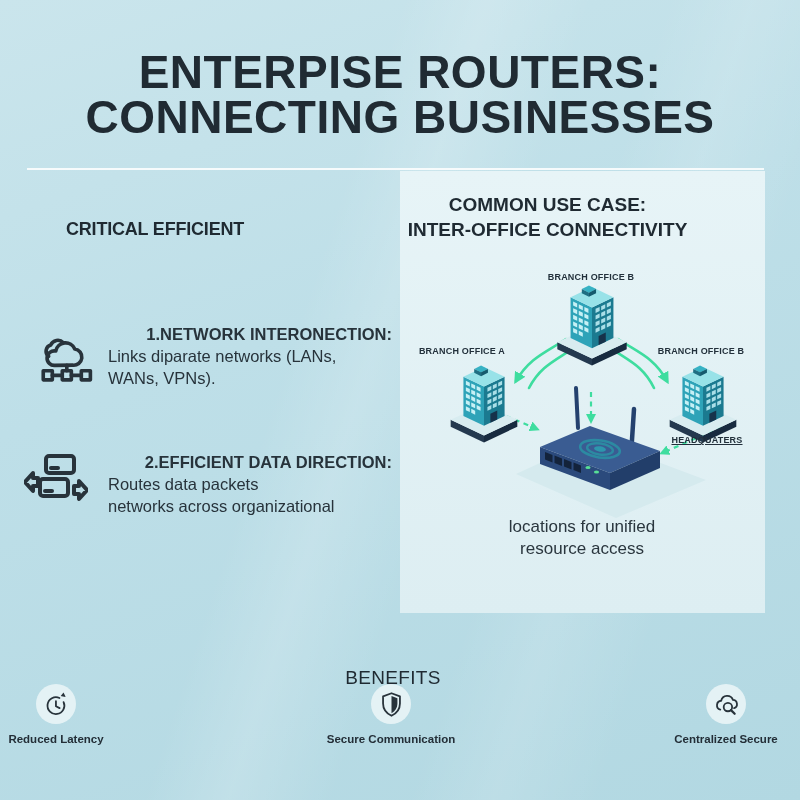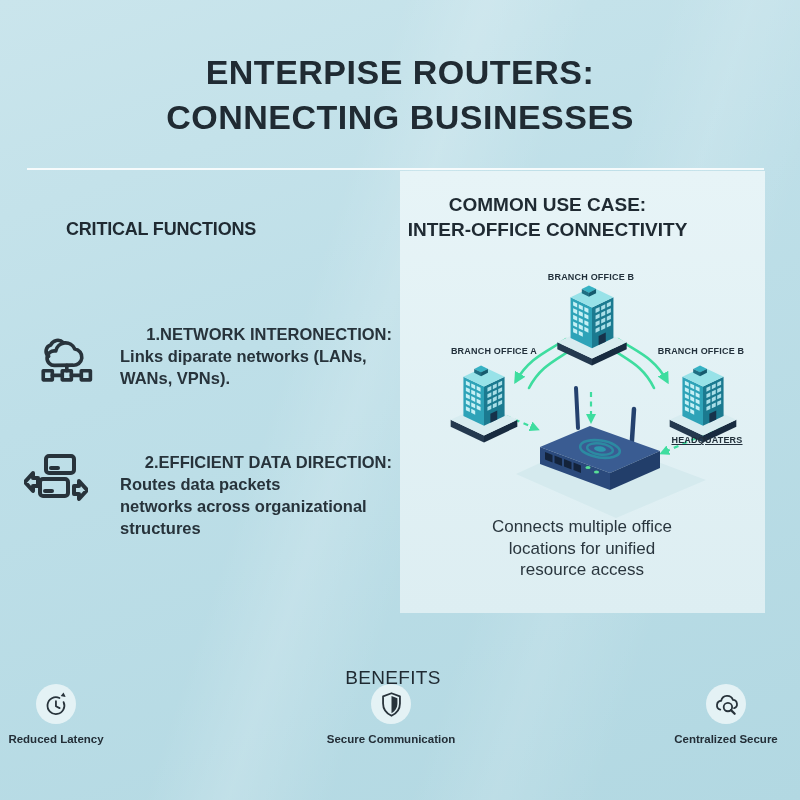--- a/index.html
+++ b/index.html
@@ -9,21 +9,21 @@
     background:linear-gradient(160deg,#cae5ec 0%,#bedfe8 40%,#b2d8e2 100%);
   }
   .bg-streaks{
     position:absolute;inset:0;pointer-events:none;
     background:
       linear-gradient(108deg,rgba(255,255,255,0) 38%,rgba(255,255,255,.16) 46%,rgba(255,255,255,0) 56%),
       linear-gradient(108deg,rgba(255,255,255,0) 63%,rgba(255,255,255,.12) 71%,rgba(255,255,255,0) 81%);
   }
   .title{
     position:absolute;top:50px;left:0;width:800px;margin:0;
-    text-align:center;font-size:34px;font-weight:700;line-height:45px;
+    text-align:center;font-size:46px;font-weight:700;line-height:45px;
     letter-spacing:.5px;color:#202b33;
   }
   .title span{display:block;}
   .divider{position:absolute;left:27px;top:168px;width:737px;height:2px;background:rgba(255,255,255,.85);}
   .panel{
     position:absolute;left:400px;top:171px;width:365px;height:442px;
     background:linear-gradient(180deg,#e7f4f7 0%,#ddeef2 100%);
   }
   .uc-heading{
     position:absolute;left:400px;top:192px;width:295px;margin:0;
@@ -36,28 +36,28 @@
   }
   .fn-item{position:absolute;left:0;top:0;}
   .fn-icon{position:absolute;stroke:#28333b;fill:none;stroke-width:4;stroke-linecap:round;stroke-linejoin:round;}
   #fn-icon-1{left:36px;top:326px;width:58px;height:66px;}
   #fn-icon-2{left:24px;top:452px;width:64px;height:56px;}
   .fn-text{position:absolute;width:300px;color:#27333b;font-size:16.5px;line-height:22px;}
   #fn-text-1{left:92px;top:323px;}
   #fn-text-2{left:92px;top:451px;}
   .fn-head{font-weight:700;white-space:nowrap;text-align:right;}
   .fn-num{display:inline-block;width:20px;}
-  .fn-body{margin-left:28px;font-weight:bold;}
+  .fn-body{margin-left:16px;}
   .diagram{position:absolute;left:0;top:0;width:800px;height:800px;pointer-events:none;}
   .bl{
     position:absolute;width:160px;text-align:center;
     font-size:9px;font-weight:700;letter-spacing:.2px;color:#22303b;white-space:nowrap;
   }
   #bl-top{left:511px;top:272px;}
-  #bl-left{left:414px;top:346px;}
+  #bl-left{left:382px;top:346px;}
   #bl-right{left:621px;top:346px;}
   #bl-hq{left:627px;top:435px;text-decoration:underline;}
   .uc-caption{
     position:absolute;left:462px;top:516px;width:240px;text-align:center;
     font-size:17px;line-height:21.5px;color:#2a363e;
   }
   .benefits-heading{
     position:absolute;left:0;top:667px;width:786px;margin:0;text-align:center;
     font-size:19px;font-weight:400;letter-spacing:.3px;color:#1f2a32;
   }
@@ -80,21 +80,21 @@
   <div class="bg-streaks"></div>
 
   <h1 class="title">
     <span>ENTERPISE ROUTERS:</span>
     <span>CONNECTING BUSINESSES</span>
   </h1>
 
   <div class="divider"></div>
   <div class="panel"></div>
 
-  <h2 class="fn-heading">CRITICAL FUNCTIONS</h2>
+  <h2 class="fn-heading">CRITICAL EFFICIENT</h2>
 
   <div class="fn-item">
     <svg id="fn-icon-1" class="fn-icon" viewBox="0 0 64 66">
       <path d="M14,30 a7,7 0 0 1 2.2,-12.4 a8.5,8.5 0 0 1 14,-2.6"></path>
       <path d="M21,40 a8,8 0 1 1 0.8,-15.8 a11,11 0 0 1 21,-2.2 a8,8 0 0 1 -2.3,17.8 z"></path>
       <path d="M34,40 v6"></path>
       <rect x="8" y="46" width="10" height="10"></rect>
       <rect x="29" y="46" width="10" height="10"></rect>
       <rect x="50" y="46" width="10" height="10"></rect>
       <path d="M18,51 H29 M39,51 H50"></path>
@@ -115,21 +115,20 @@
       <rect x="16" y="27" width="28" height="17" rx="3"></rect>
       <path d="M21,39 h7"></path>
       <path d="M14,26 H9 V21 L1,30 L9,39 V34 H14 z"></path>
       <path d="M50,34 H55 V29 L63,38 L55,47 V42 H50 z"></path>
     </svg>
     <div id="fn-text-2" class="fn-text">
       <div class="fn-head"><span class="fn-num">2.</span><span>EFFICIENT DATA DIRECTION:</span></div>
       <div class="fn-body">
         <div>Routes data packets</div>
         <div>networks across organizational</div>
-        <div>structures</div>
       </div>
     </div>
   </div>
 
   <h2 class="uc-heading">
     <span>COMMON USE CASE:</span>
     <span>INTER-OFFICE CONNECTIVITY</span>
   </h2>
 
   <svg class="diagram" viewBox="0 0 800 800">
@@ -219,21 +218,20 @@
       <ellipse cx="596.5" cy="472" rx="2.6" ry="1.5" fill="#58e096"></ellipse>
     </g>
   </svg>
 
   <div class="bl" id="bl-top">BRANCH OFFICE B</div>
   <div class="bl" id="bl-left">BRANCH OFFICE A</div>
   <div class="bl" id="bl-right">BRANCH OFFICE B</div>
   <div class="bl" id="bl-hq">HEADQUATERS</div>
 
   <div class="uc-caption">
-    <div>Connects multiple office</div>
     <div>locations for unified</div>
     <div>resource access</div>
   </div>
 
   <h2 class="benefits-heading">BENEFITS</h2>
   <div class="benefits-row">
 
     <div class="benefit">
       <div class="benefit-circle">
         <svg class="benefit-icon" viewBox="0 0 48 48">

